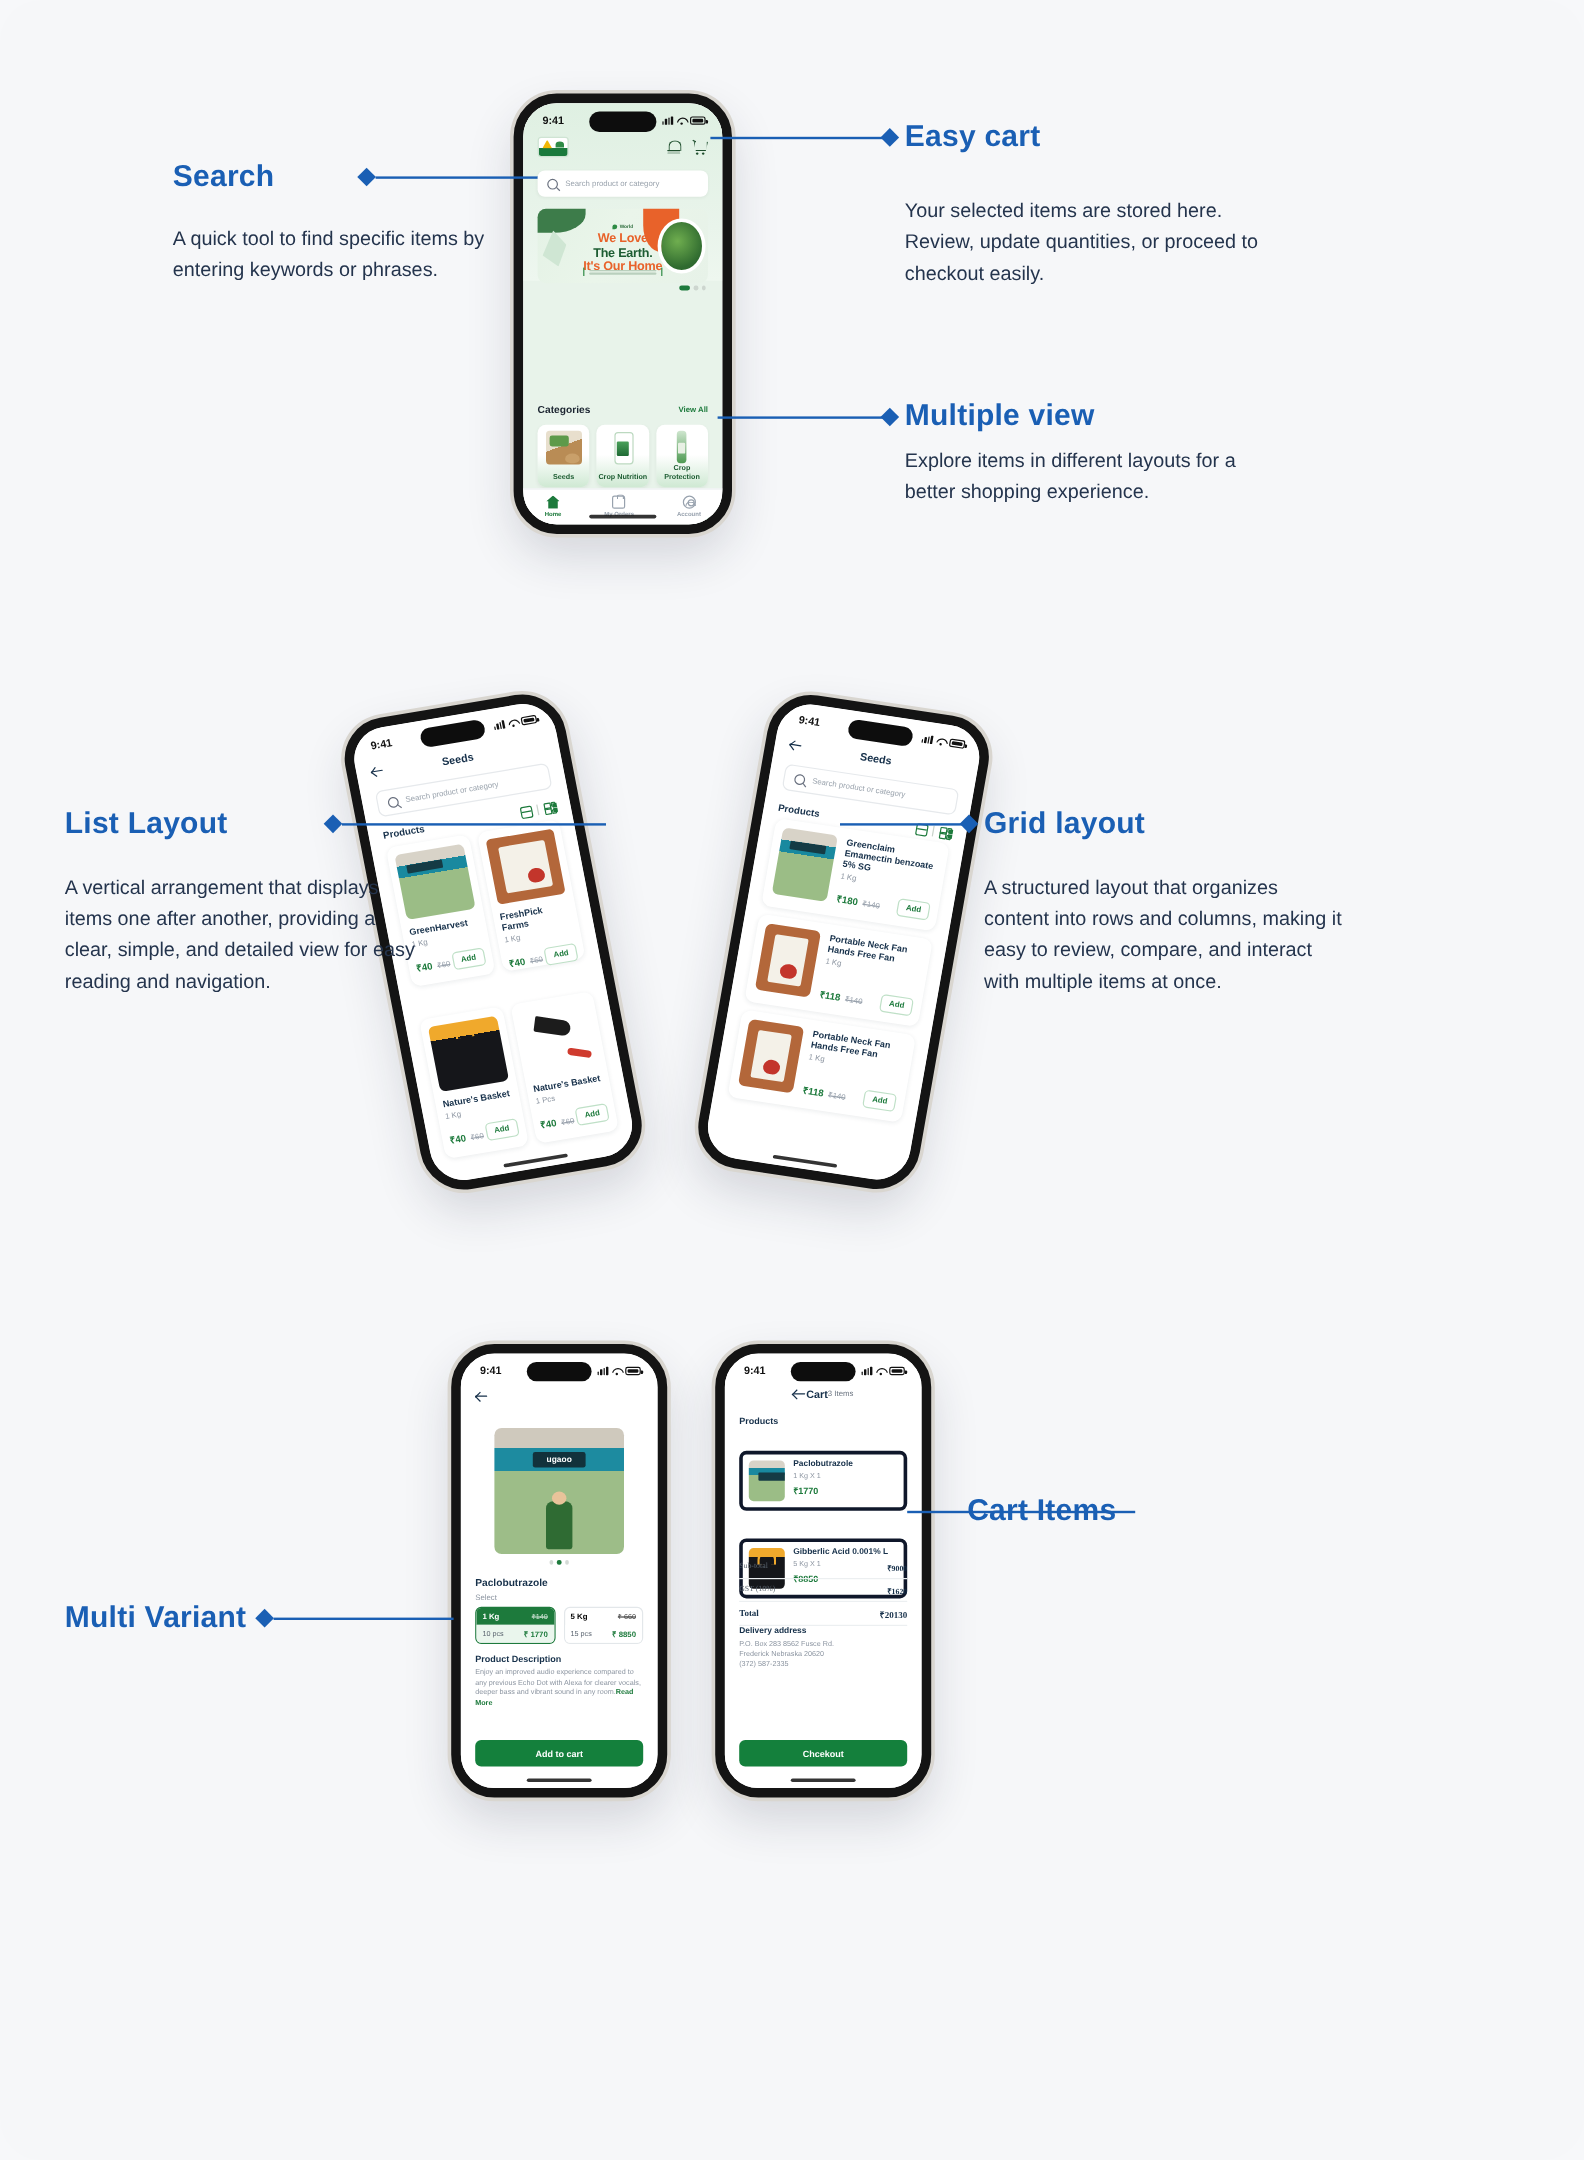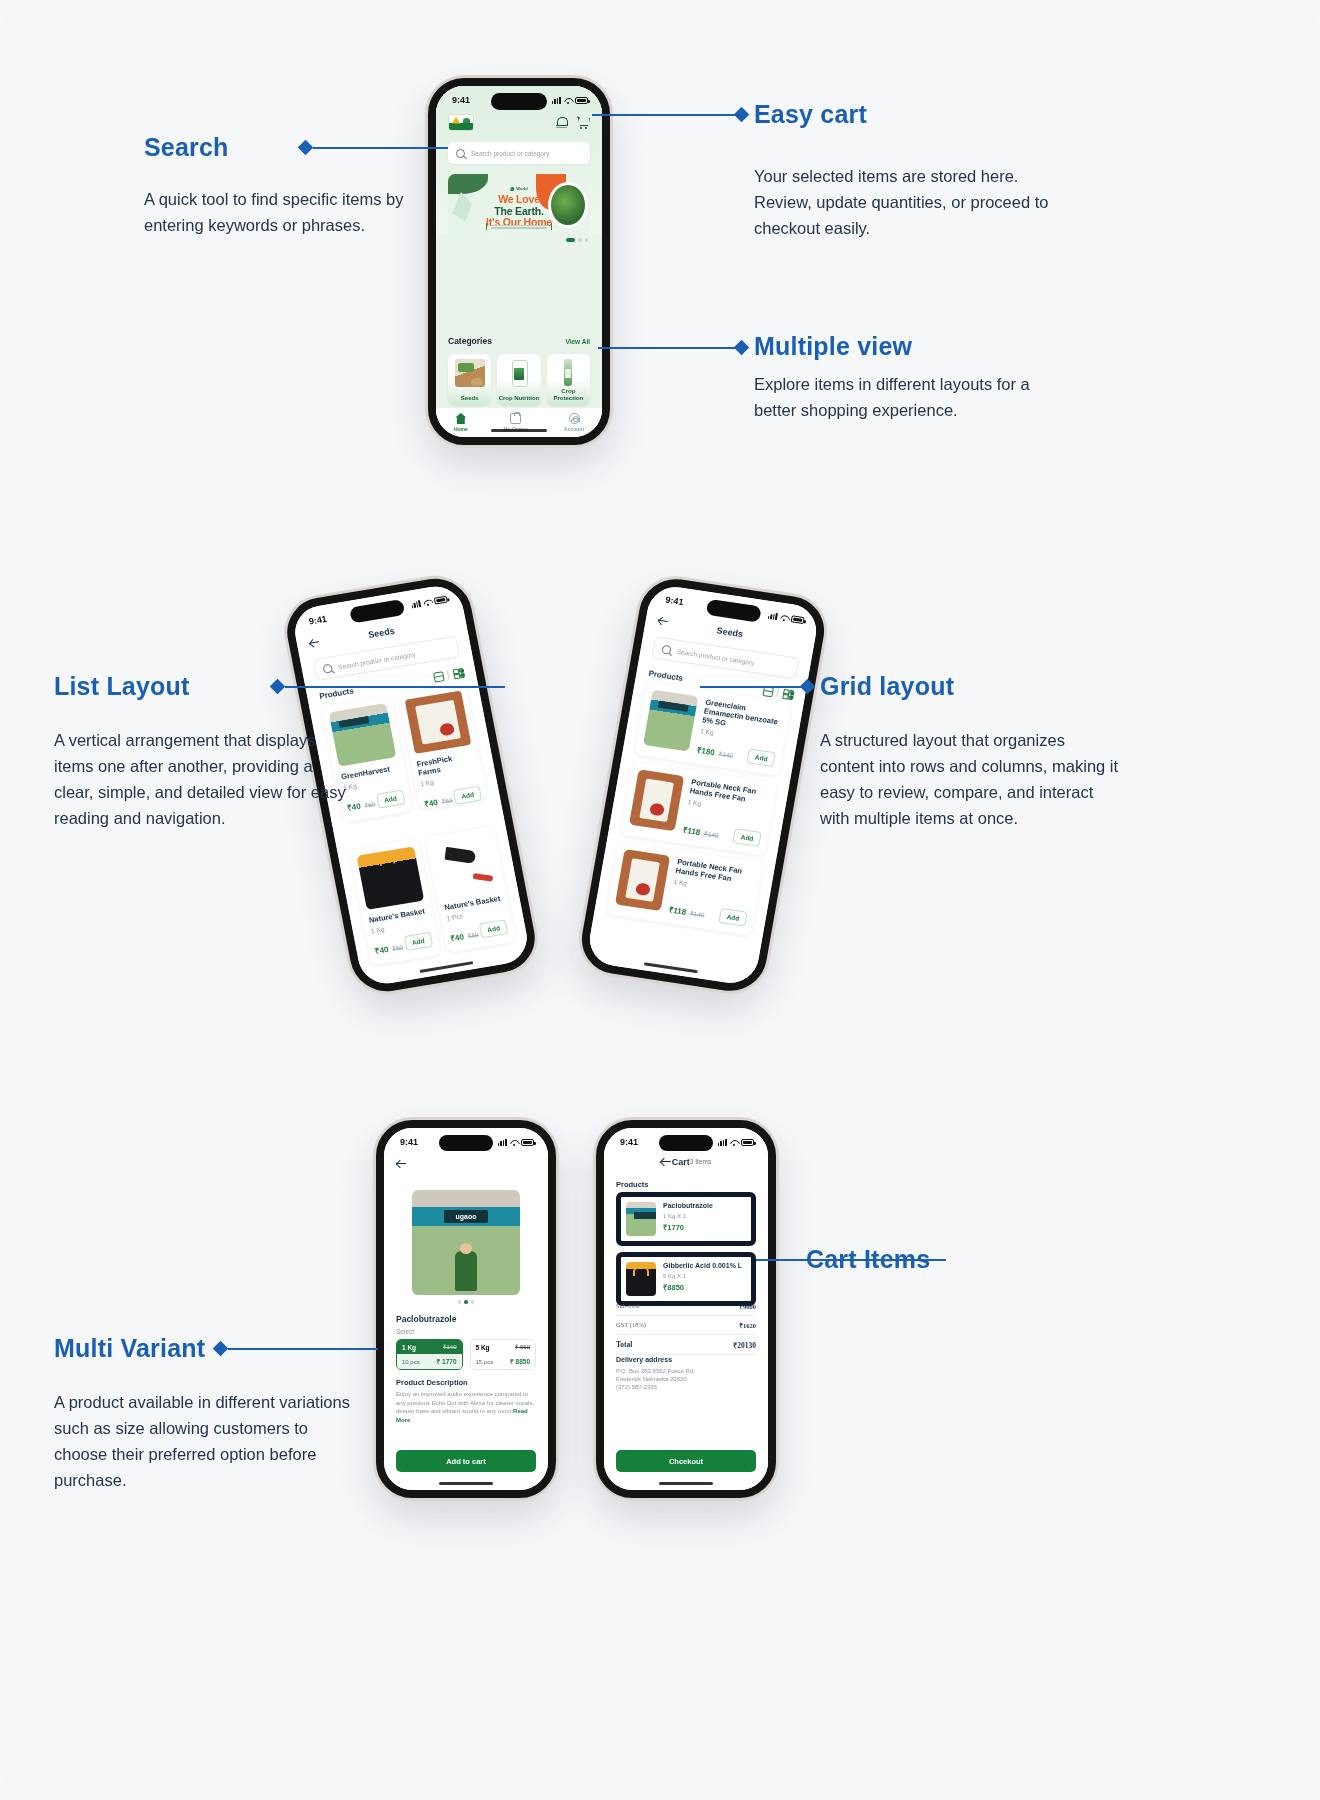--- a/index.html
+++ b/index.html
@@ -302,21 +302,21 @@
   .cta{
     position:absolute;bottom:18px;left:12px;right:12px;height:22px;background:#14803c;color:#fff;
     border-radius:5px;display:flex;align-items:center;justify-content:center;font-size:7.5px;font-weight:700;
   }
 
   
   .cart-head{position:absolute;top:28px;left:12px;right:12px;display:flex;align-items:center;justify-content:center;z-index:10;}
   .cart-count{font-size:6.5px;color:#6b7480;}
   .cart-sec{position:absolute;top:52px;left:12px;font-size:7.5px;font-weight:700;color:#16304a;}
   .cart-items{position:absolute;top:64px;left:12px;right:12px;display:flex;flex-direction:column;gap:6px;}
-  .citem{background:#fff;border:5px solid #0f172a;border-radius:6px;display:flex;gap:7px;padding:5px;}
+  .citem{background:#fff;border:3px solid #0f172a;border-radius:6px;display:flex;gap:7px;padding:5px;margin-top:17px;}
   .cimg{width:30px;height:34px;border-radius:4px;flex:none;position:relative;overflow:hidden;}
   .cname{font-size:7px;font-weight:700;color:#16304a;line-height:8.5px;}
   .cqty{font-size:6px;color:#8c95a1;margin-top:2.5px;}
   .cprice{font-size:7.5px;font-weight:800;color:#1d7a3c;margin-top:3px;}
 
   .totals{position:absolute;top:170px;left:12px;right:12px;}
   .trow{display:flex;justify-content:space-between;font-size:6.5px;color:#5b6570;padding:3.5px 0;font-family:Liberation Serif, serif;}
   .trow b{color:#16304a;}
   .tdiv{height:1px;background:#eceff1;margin:1px 0;}
   .trow.total{font-size:7.5px;font-weight:700;color:#16304a;}
@@ -759,21 +759,20 @@
 Frederick Nebraska 20620
 (372) 587-2335</div>
 
       <div class="cta">Chcekout</div>
       <div class="homebar" style="width:54px"></div>
     </div>
   </div>
 
   <div class="anno" style="left:54px; top:1334px; width:300px;">
     <div class="anno-title">Multi Variant</div>
-    <div class="anno-body" style="margin-top:26px;">A product available in different variations such as size allowing customers to choose their preferred option before purchase.</div>
   </div>
   <div class="conn" style="left:228px; top:1348px; width:150px;"></div>
   <div class="diamond" style="left:215px; top:1343px;"></div>
 
   <div class="anno" style="left:806px; top:1245px; width:300px;">
     <div class="anno-title">Cart Items</div>
   </div>
   <div class="conn" style="left:756px; top:1259px; width:190px;"></div>
 
 </div>

